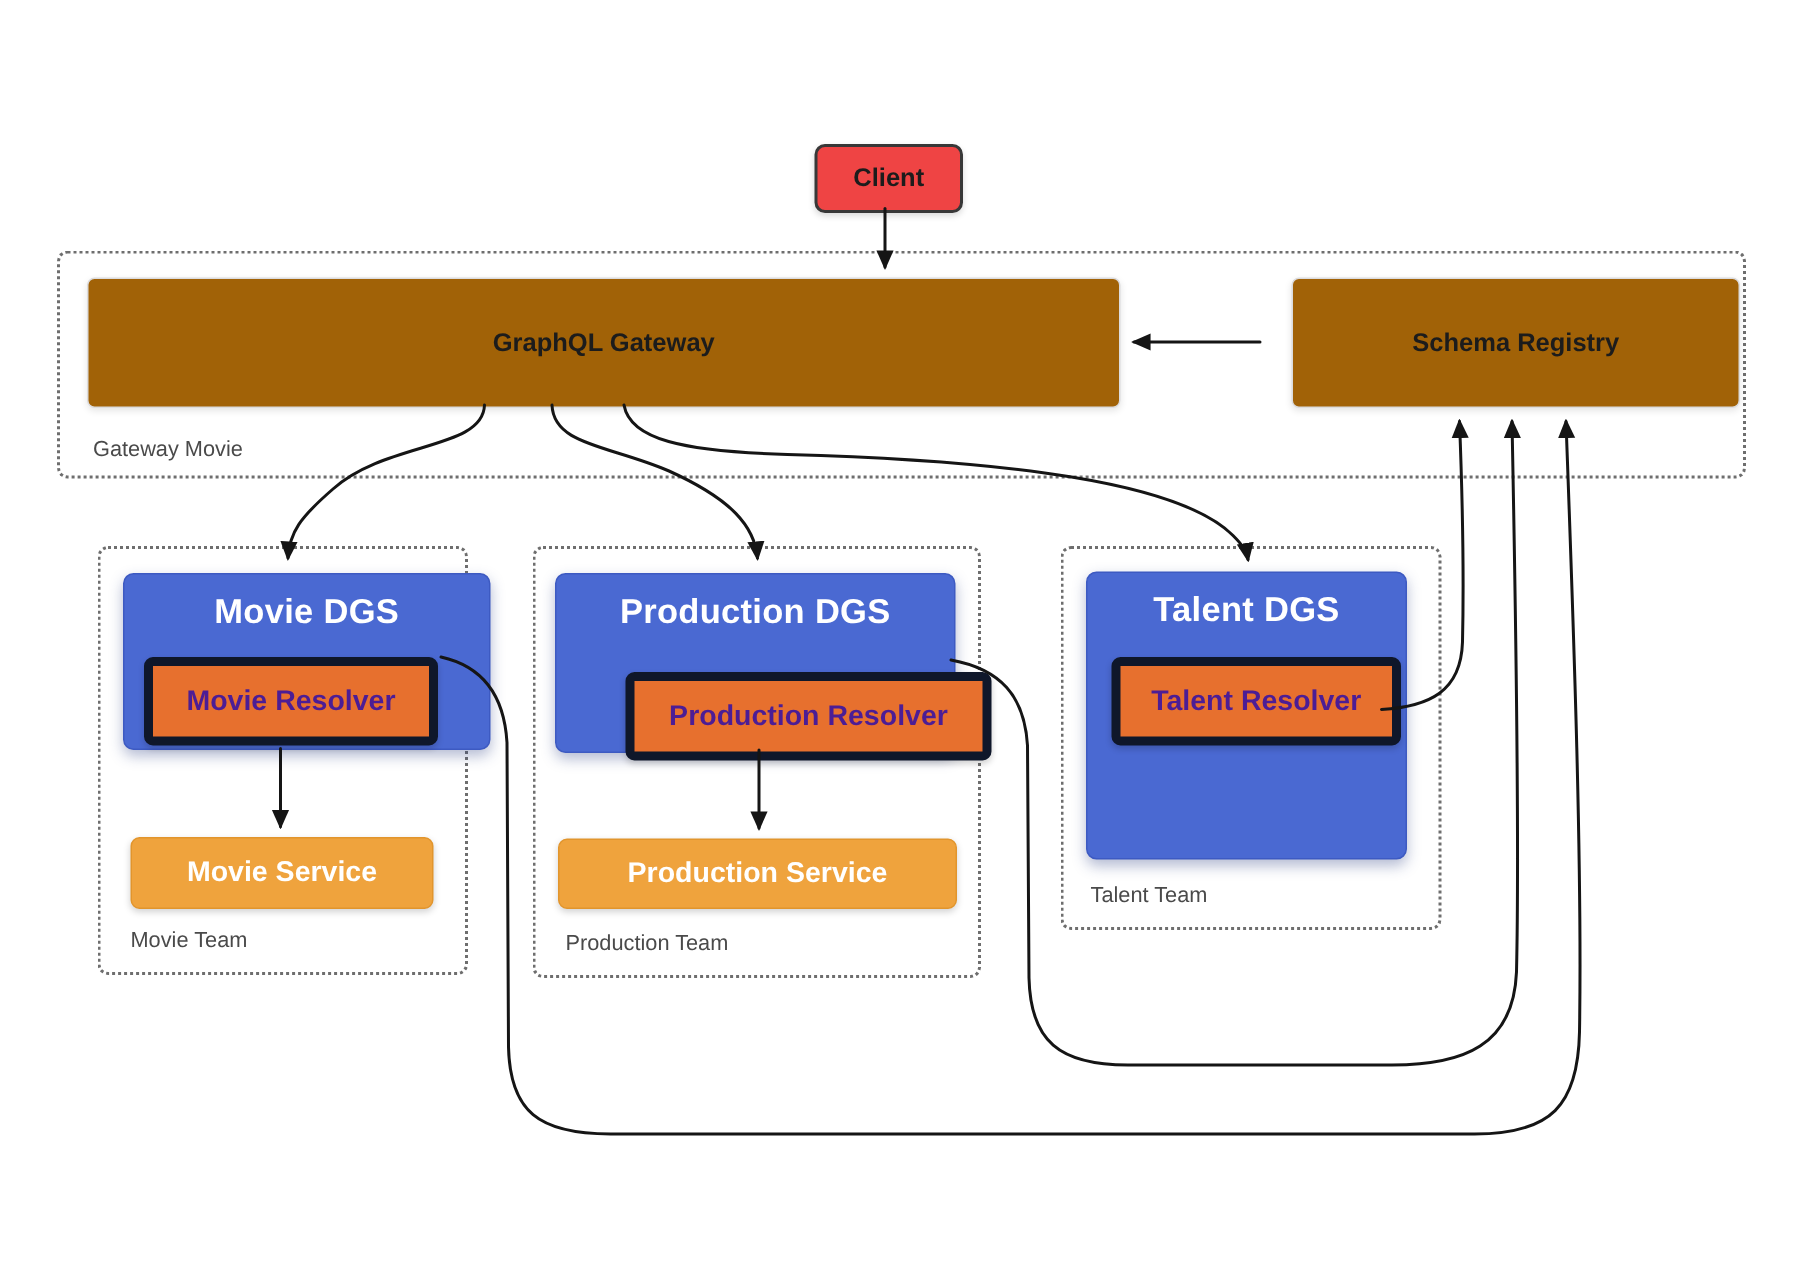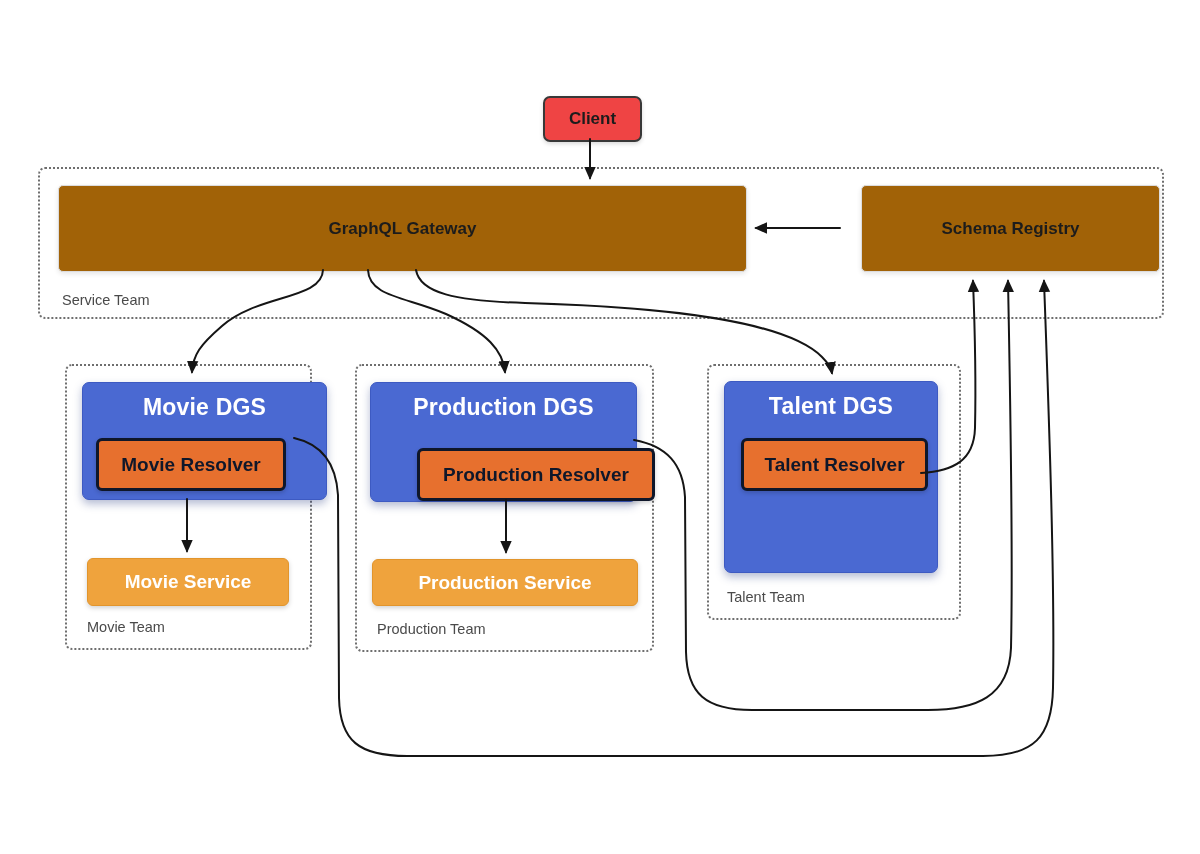--- a/index.html
+++ b/index.html
@@ -58,24 +58,24 @@
     position: absolute;
     left: 0; right: 0; top: 11px;
     text-align: center;
     font-weight: bold; font-size: 23px; color: #ffffff;
     letter-spacing: 0.2px;
   }
 
   
   .node-resolver {
     background: #e7702e;
-    border: 3px solid #0f172a;
+    border: 6px solid #0f172a;
     border-radius: 6px;
     display: flex; align-items: center; justify-content: center;
-    font-weight: bold; font-size: 19px; color: #0f172a;
+    font-weight: bold; font-size: 19px; color: #4c1d95;
     box-shadow: 0 2px 4px rgba(0,0,0,0.18);
   }
 
   
   .node-service {
     background: #efa33d;
     border: 1px solid #e2952c;
     border-radius: 6px;
     display: flex; align-items: center; justify-content: center;
     font-weight: bold; font-size: 19px; color: #ffffff;
@@ -99,21 +99,21 @@
 </head>
 <body>
 
 <div id="stage">
 
   <div class="abs node-plain" style="left:543px; top:96px; width:95px; height:42px;">
     <span>Client</span>
   </div>
 
   <div class="abs team-box" style="left:38px; top:167px; width:1122px; height:148px;">
-    <span class="team-label" style="left:22px; bottom:9px;">Service Team</span>
+    <span class="team-label" style="left:22px; bottom:9px;">Gateway Movie</span>
   </div>
 
   <div class="abs node-panel" style="left:58px; top:185px; width:687px; height:85px;">
     <span>GraphQL Gateway</span>
   </div>
 
   <div class="abs node-panel" style="left:840px; top:185px; width:297px; height:85px;margin-left:21px;">
     <span>Schema Registry</span>
   </div>
 

